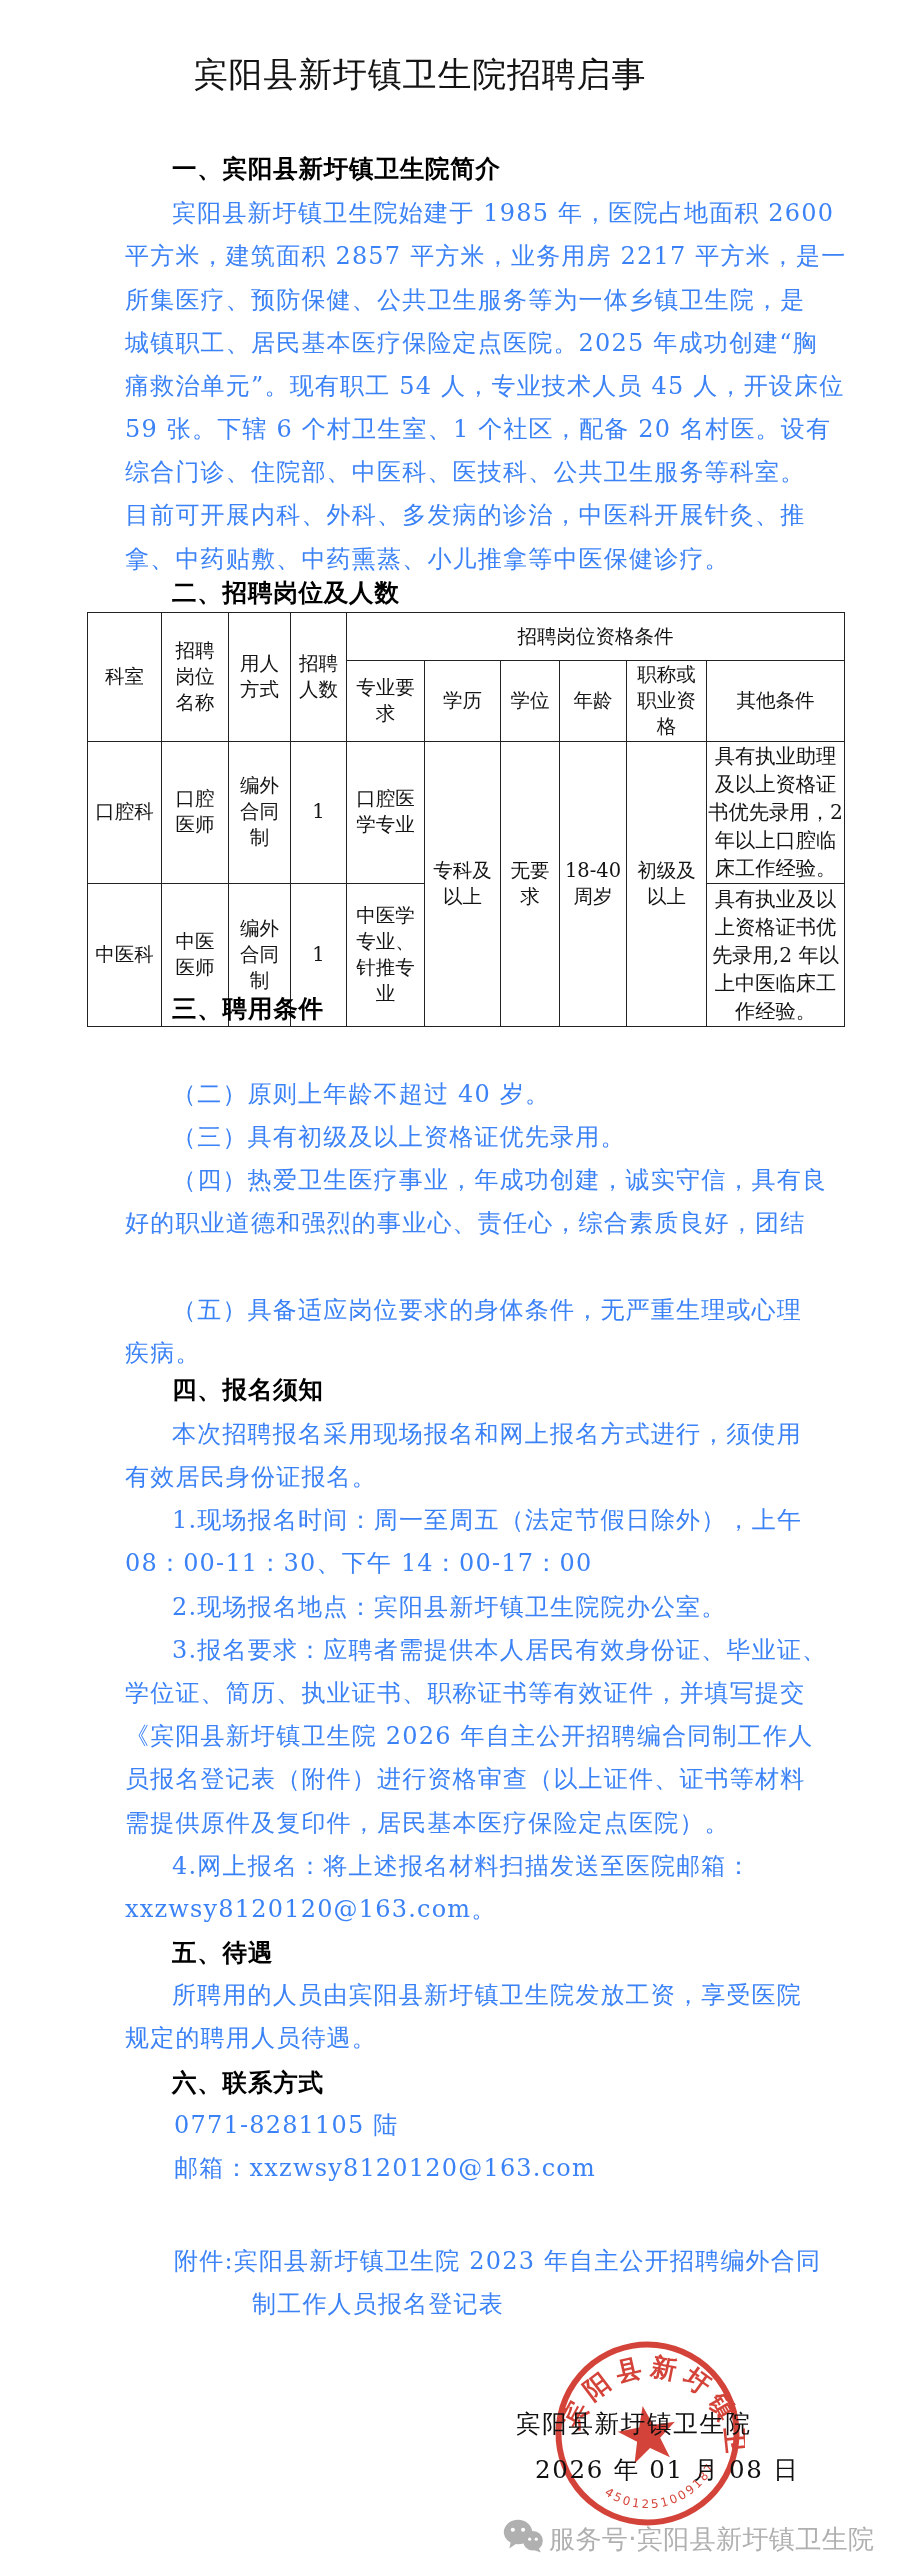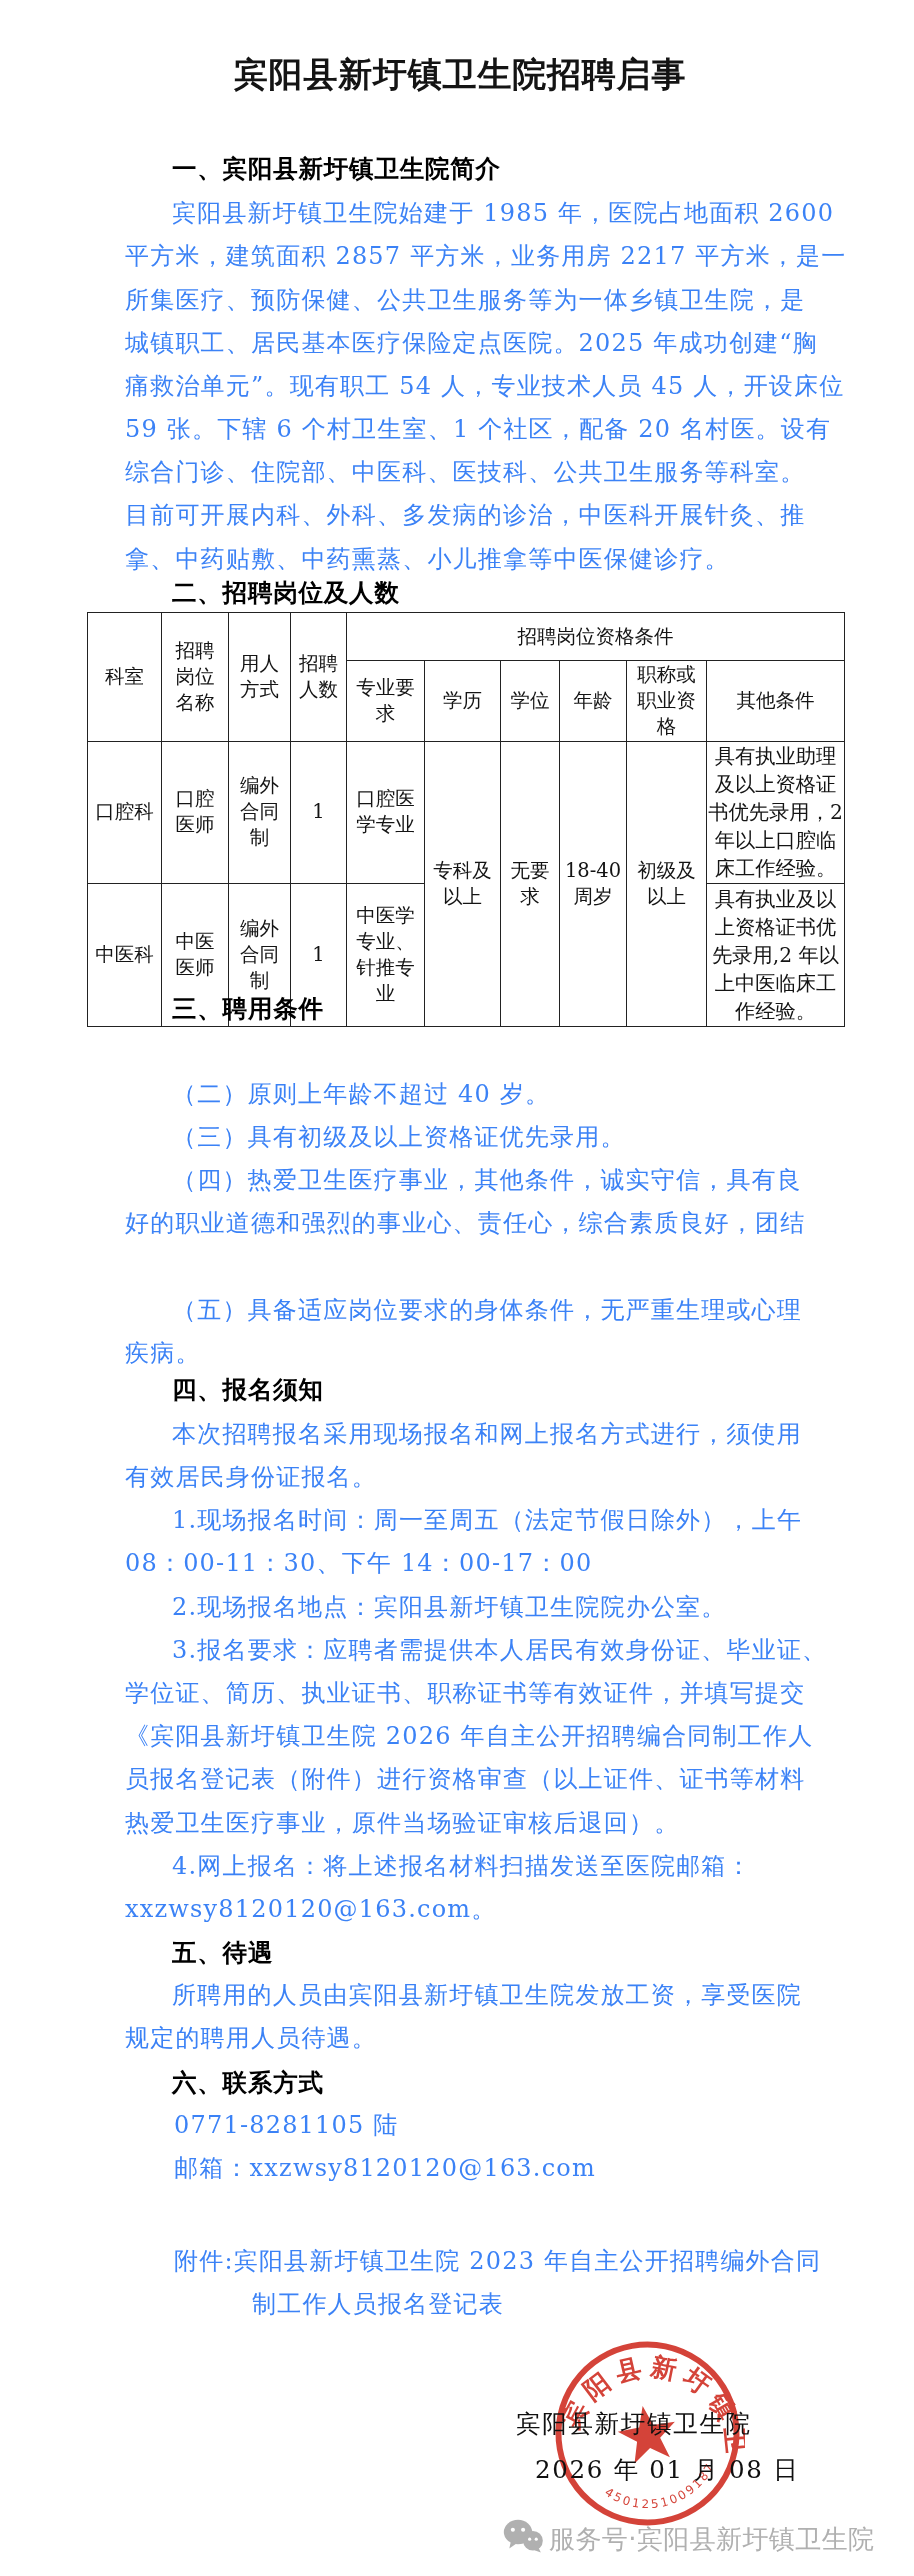--- a/index.html
+++ b/index.html
@@ -1,19 +1,19 @@
 <!DOCTYPE html>
 <html style="font-size:13.5px"><head>
 <meta charset="utf-8">
 <style>
   html,body{margin:0;padding:0;background:#ffffff;}
   .page{position:relative;width:914px;height:2576px;background:#ffffff;overflow:hidden;
         font-family:"DejaVu Serif","Liberation Serif",serif;color:#141414;}
   .doc-title{position:absolute;top:52px;left:0;width:840px;text-align:center;
-        font-size:34px;font-weight:bold;letter-spacing:0.8px;white-space:nowrap;padding-left:40px;}
+        font-size:34px;font-weight:normal;letter-spacing:0.8px;white-space:nowrap;}
   .hd{position:absolute;font-family:"DejaVu Sans","Liberation Sans",sans-serif;
         font-weight:bold;font-size:24.5px;letter-spacing:0.8px;color:#000;white-space:nowrap;text-align:right;}
   .ln{position:absolute;font-size:24px;letter-spacing:1.2px;white-space:nowrap;color:#3b82f6;}
   .jobs-table{position:absolute;left:87px;top:612px;width:757px;border-collapse:collapse;
         table-layout:fixed;font-size:19.5px;line-height:26px;color:#141414;}
   .jobs-table th,.jobs-table td{border:0.8px solid #222;font-weight:normal;text-align:center;
         vertical-align:middle;padding:0.8px;white-space:pre-line;overflow:hidden;}
   .other-cell{font-size:20.3px;line-height:28px;}
   .sig{position:absolute;font-size:24.5px;letter-spacing:1.7px;color:#101010;z-index:3;white-space:nowrap;}
   .stamp-svg{position:absolute;left:550px;top:2336px;width:195px;height:195px;z-index:2;}
@@ -118,36 +118,36 @@
 先录用,2 年以
 上中医临床工
 作经验。</td>
     </tr>
   </tbody>
     </table>
 
   <div class="hd" style="top:992px;left:172px">三、聘用条件</div>
   <div class="ln" style="top:1078px;left:172px">（二）原则上年龄不超过 40 岁。</div>
   <div class="ln" style="top:1121px;left:172px">（三）具有初级及以上资格证优先录用。</div>
-  <div class="ln" style="top:1164px;left:172px">（四）热爱卫生医疗事业，其他条件，诚实守信，具有良</div>
+  <div class="ln" style="top:1164px;left:172px">（四）热爱卫生医疗事业，年成功创建，诚实守信，具有良</div>
   <div class="ln" style="top:1207px;left:125px">好的职业道德和强烈的事业心、责任心，综合素质良好，团结</div>
   <div class="ln" style="top:1294px;left:172px">（五）具备适应岗位要求的身体条件，无严重生理或心理</div>
   <div class="ln" style="top:1337px;left:125px">疾病。</div>
 
   <div class="hd" style="top:1373px;left:172px">四、报名须知</div>
   <div class="ln" style="top:1418px;left:172px">本次招聘报名采用现场报名和网上报名方式进行，须使用</div>
   <div class="ln" style="top:1461px;left:125px">有效居民身份证报名。</div>
   <div class="ln" style="top:1504px;left:172px">1.现场报名时间：周一至周五（法定节假日除外），上午</div>
   <div class="ln" style="top:1547px;left:125px">08：00-11：30、下午 14：00-17：00</div>
   <div class="ln" style="top:1591px;left:172px">2.现场报名地点：宾阳县新圩镇卫生院院办公室。</div>
   <div class="ln" style="top:1634px;left:172px">3.报名要求：应聘者需提供本人居民有效身份证、毕业证、</div>
   <div class="ln" style="top:1677px;left:125px">学位证、简历、执业证书、职称证书等有效证件，并填写提交</div>
   <div class="ln" style="top:1720px;left:125px">《宾阳县新圩镇卫生院 2026 年自主公开招聘编合同制工作人</div>
   <div class="ln" style="top:1763px;left:125px">员报名登记表（附件）进行资格审查（以上证件、证书等材料</div>
-  <div class="ln" style="top:1807px;left:125px">热爱卫生医疗事业，原件当场验证审核后退回）。</div>
+  <div class="ln" style="top:1807px;left:125px">需提供原件及复印件，居民基本医疗保险定点医院）。</div>
   <div class="ln" style="top:1850px;left:172px">4.网上报名：将上述报名材料扫描发送至医院邮箱：</div>
   <div class="ln" style="top:1893px;left:125px">xxzwsy8120120@163.com。</div>
 
   <div class="hd" style="top:1936px;left:172px">五、待遇</div>
   <div class="ln" style="top:1979px;left:172px">所聘用的人员由宾阳县新圩镇卫生院发放工资，享受医院</div>
   <div class="ln" style="top:2022px;left:125px">规定的聘用人员待遇。</div>
 
   <div class="hd" style="top:2066px;left:172px">六、联系方式</div>
   <div class="ln" style="top:2109px;left:174px">0771-8281105 陆</div>
   <div class="ln" style="top:2152px;left:174px">邮箱：xxzwsy8120120@163.com</div>

